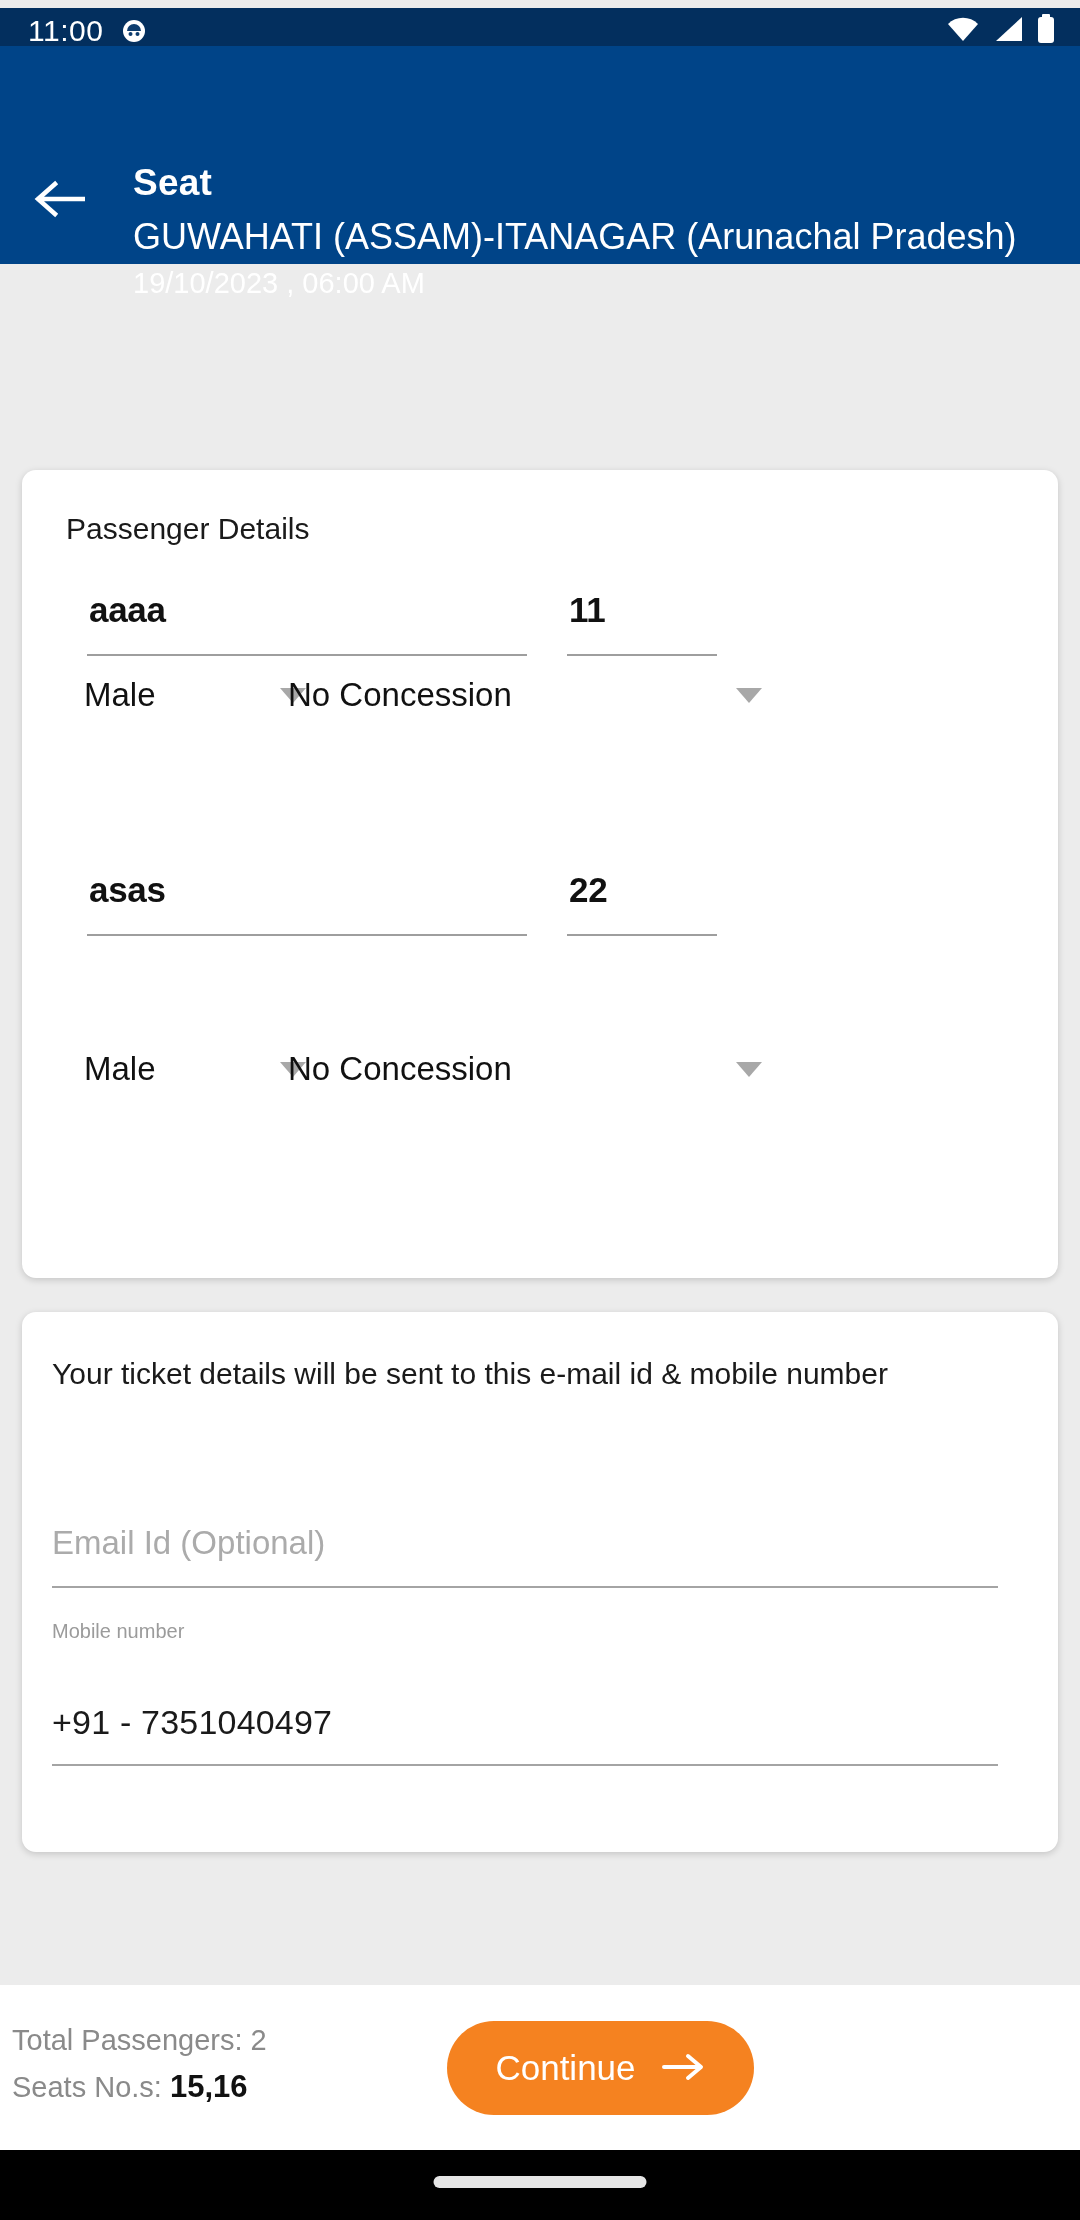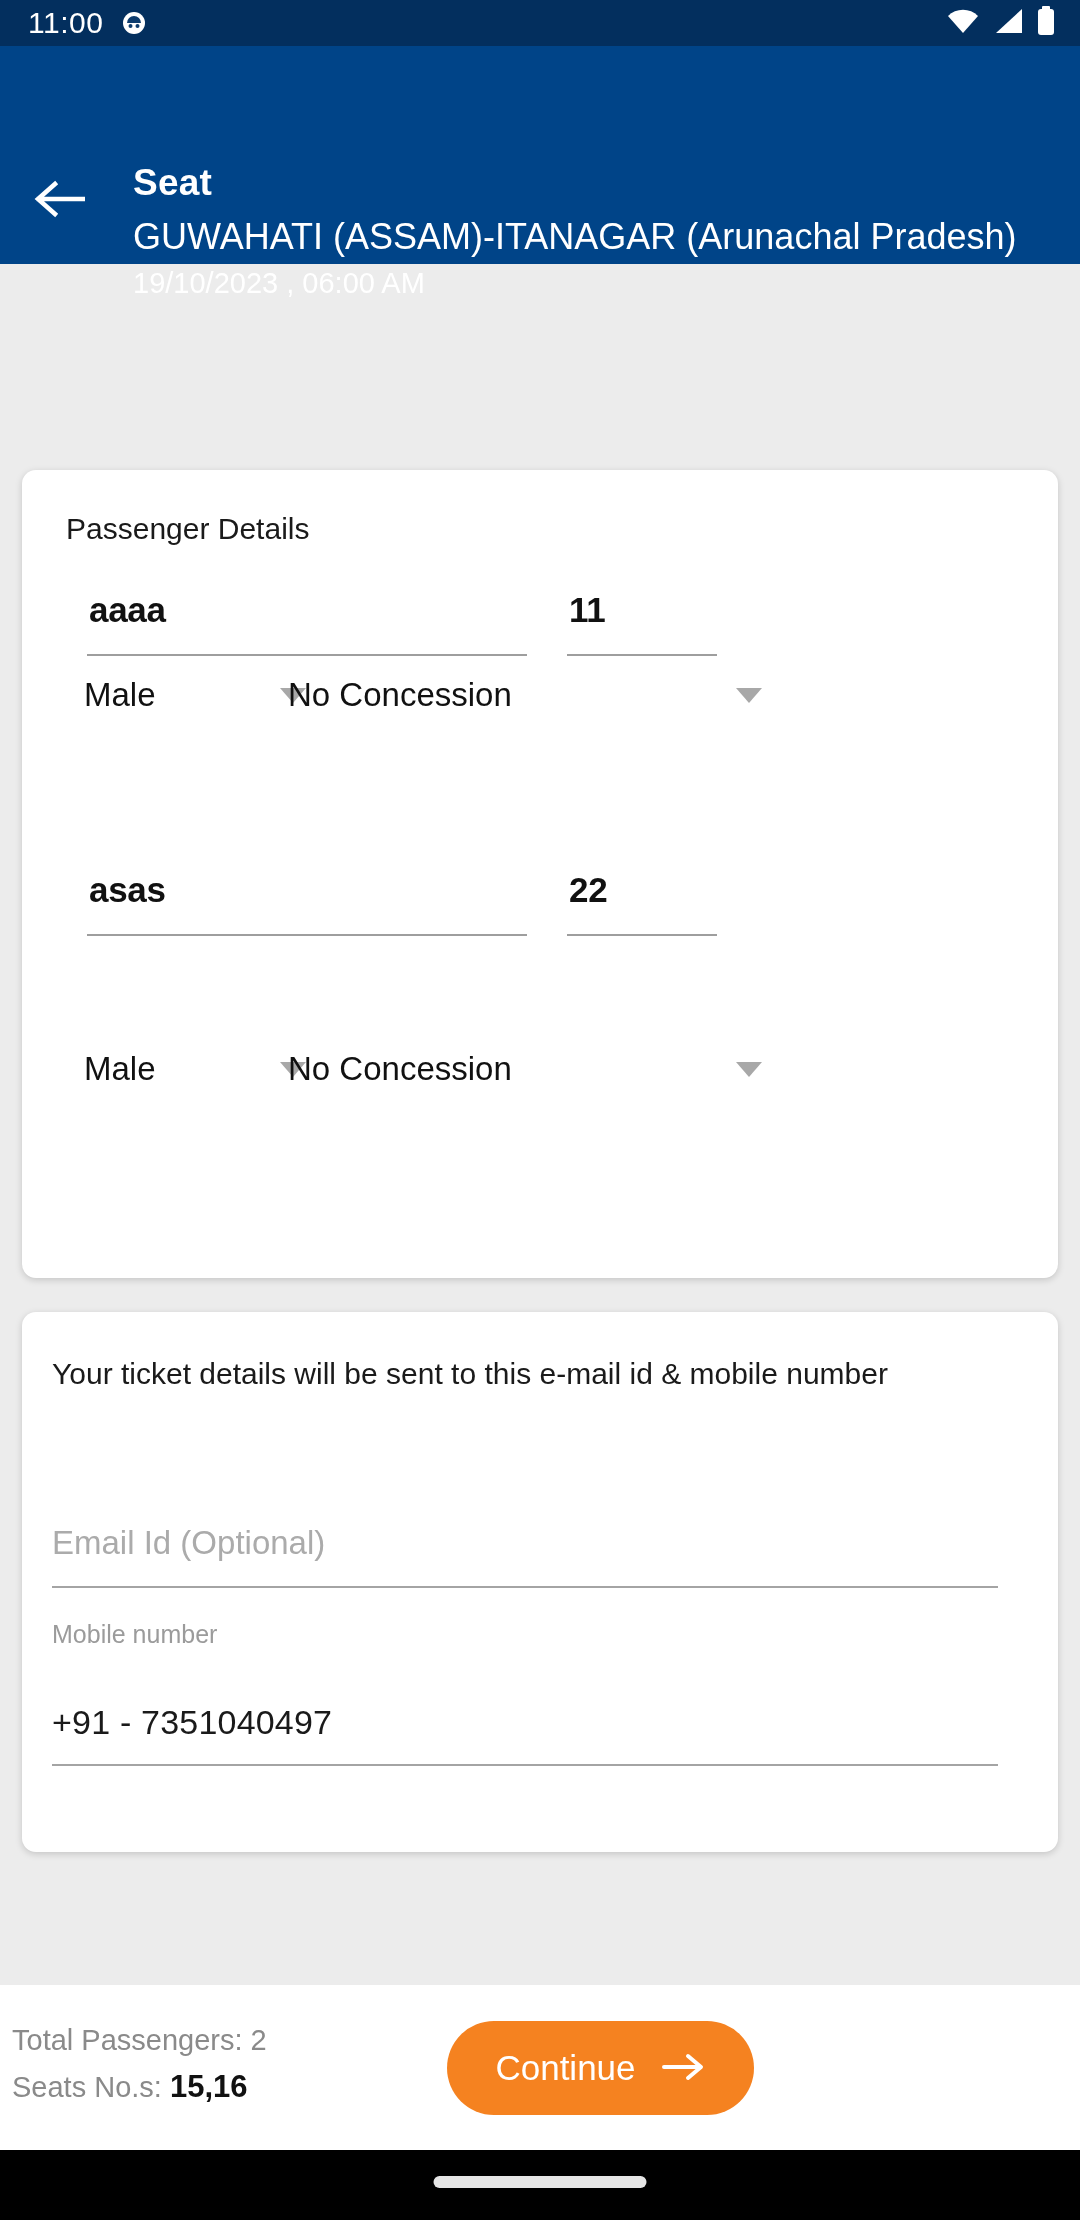--- a/index.html
+++ b/index.html
@@ -6,21 +6,21 @@
   html, body {
     width:1080px; height:2220px;
     font-family:"Liberation Sans", sans-serif;
     background:#ffffff;
     overflow:hidden;
   }
   #app { position:relative; width:1080px; height:2220px; background:#ececec; }
 
   
   .statusbar{
-    position:absolute; top:0; left:0; width:1080px; height:46px;
+    position:absolute; top:8px; left:0; width:1080px; height:46px;
     background:#032f5e; color:#ffffff;
     display:flex; align-items:center;
   }
   .sb-time{ font-size:30px; margin-left:28px; letter-spacing:.5px; }
   .sb-notif{ margin-left:18px; width:26px; height:26px; display:block; }
   .sb-right{ margin-left:auto; margin-right:24px; display:flex; align-items:center; gap:12px; }
 
   
   .header{
     position:absolute; top:46px; left:0; width:1080px; height:218px;
@@ -89,21 +89,21 @@
   .s-conc .caret{ position:absolute; left:448px; }
 
   
   .contact-note{
     position:absolute; left:30px; top:42px; width:946px;
     font-size:30px; color:#1a1a1a; line-height:1.32;
   }
   .ctrl{ position:absolute; left:30px; width:946px; }
   .ctrl-line{ position:absolute; bottom:0; left:0; width:946px; height:2px; background:#a4a4a4; }
   .ctrl-placeholder{ position:absolute; bottom:26px; left:0; font-size:33px; color:#ababab; }
-  .ctrl-label{ position:absolute; top:0; left:0; font-size:25px; color:#9b9b9b; }
+  .ctrl-label{ position:absolute; top:0; left:0; font-size:20px; color:#9b9b9b; }
   .ctrl-value{ position:absolute; bottom:24px; left:0; font-size:34px; color:#1a1a1a; letter-spacing:.2px; }
 
   
   .bottombar{
     position:absolute; top:1985px; left:0; width:1080px; height:165px;
     background:#ffffff;
   }
   .bb-left{ position:absolute; left:12px; top:36px; }
   .bb-total{ font-size:29px; color:#8a8a8a; line-height:1.35; }
   .bb-seats{ font-size:29px; color:#8a8a8a; line-height:1.35; margin-top:6px; }

